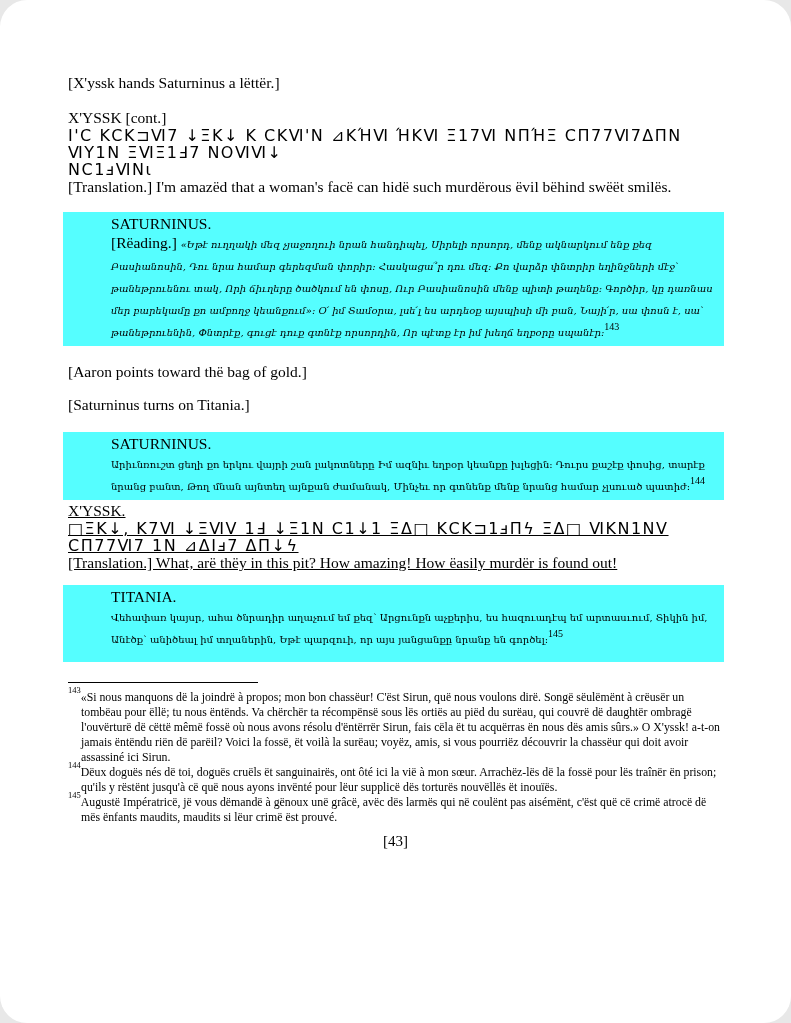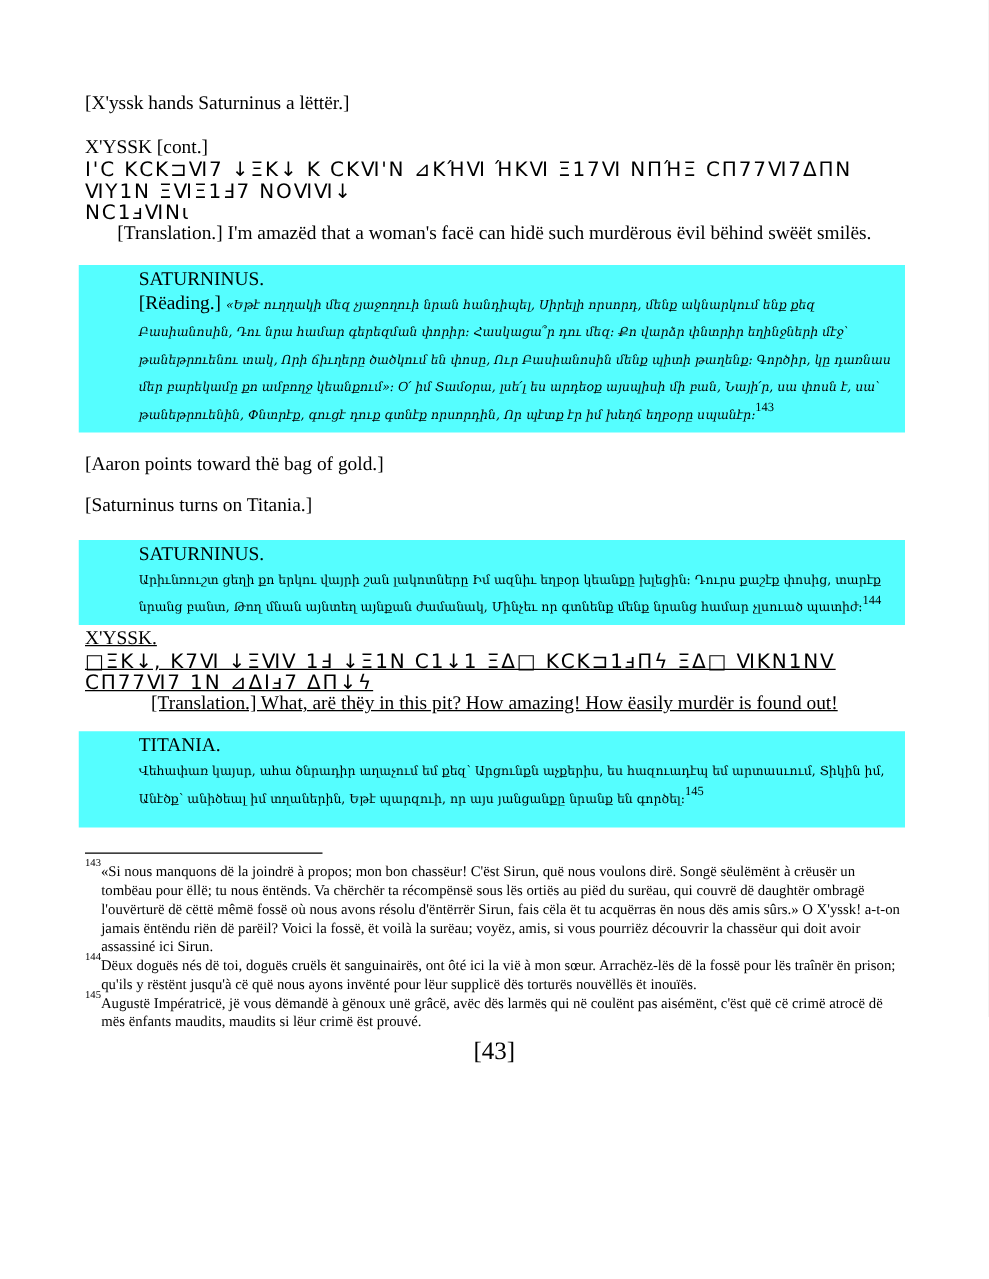--- a/index.html
+++ b/index.html
@@ -1,30 +1,30 @@
 <!DOCTYPE html>
 <html><head>
 <meta charset="utf-8">
 <style>
   html,body { margin:0; padding:0; background:#e8e8e8; }
   .page {
     width:791px; height:1023px; margin:0 auto; background:#ffffff;
     box-sizing:border-box; padding:74px 68px 0 68px;
     font-family:"Liberation Serif","DejaVu Serif",serif;
     font-size:15.5px; line-height:18px; color:#000;
-    overflow:hidden; position:relative;
+    overflow:hidden; position:relative;border-radius:27px;
   }
   p { margin:0; }
   .head { line-height:18px; }
   .alien {
     font-family:"DejaVu Sans",sans-serif;
     font-size:16px; line-height:17px; letter-spacing:1.5px;
     white-space:normal;
   }
-  .body2 { line-height:18px;text-align:center; }
+  .body2 { line-height:18px; }
   .hl { padding:3px 5px 3px 5px; margin-left:-5px; margin-right:-1px; line-height:20px; }
   .cyan { background:#55feff;padding-left:48px; }
   .green { background:#3cf28c; }
   .armenian { font-family:"DejaVu Serif","DejaVu Sans",serif; font-size:10px; }
   .it { font-style:italic; }
   sup.fnref { font-size:10px; line-height:0; vertical-align:baseline; position:relative; top:-6px; font-family:"Liberation Serif",serif; font-style:normal; }
   
   .mt-xy1  { margin-top:17px; }
   .mt-sat1 { margin-top:16px; }
   .mt-st2  { margin-top:17px; }
@@ -35,21 +35,21 @@
   .mt-tit  { margin-top:13px; }
   .tit-pad { padding-bottom:12px; }
   
   .fnsec { margin-top:20px; }
   .fn-rule { width:190px; border-top:1.6px solid #000; margin-bottom:7px; }
   .fn {
     font-size:11.8px; line-height:15px;
     padding-left:13px; text-indent:-13px;
   }
   .fn sup { font-size:8.5px; line-height:0; position:relative; top:-3px; }
-  .pagenum { margin-top:7px; text-align:center; font-size:20px; }
+  .pagenum { margin-top:7px; text-align:center; font-size:15px; }
 </style>
 </head>
 <body>
 
 <div class="page">
 
   <p class="stage">[X'yssk hands Saturninus a lëttër.]</p>
 
   <div class="speech mt-xy1">
     <p class="head">X'YSSK [cont.]</p>

